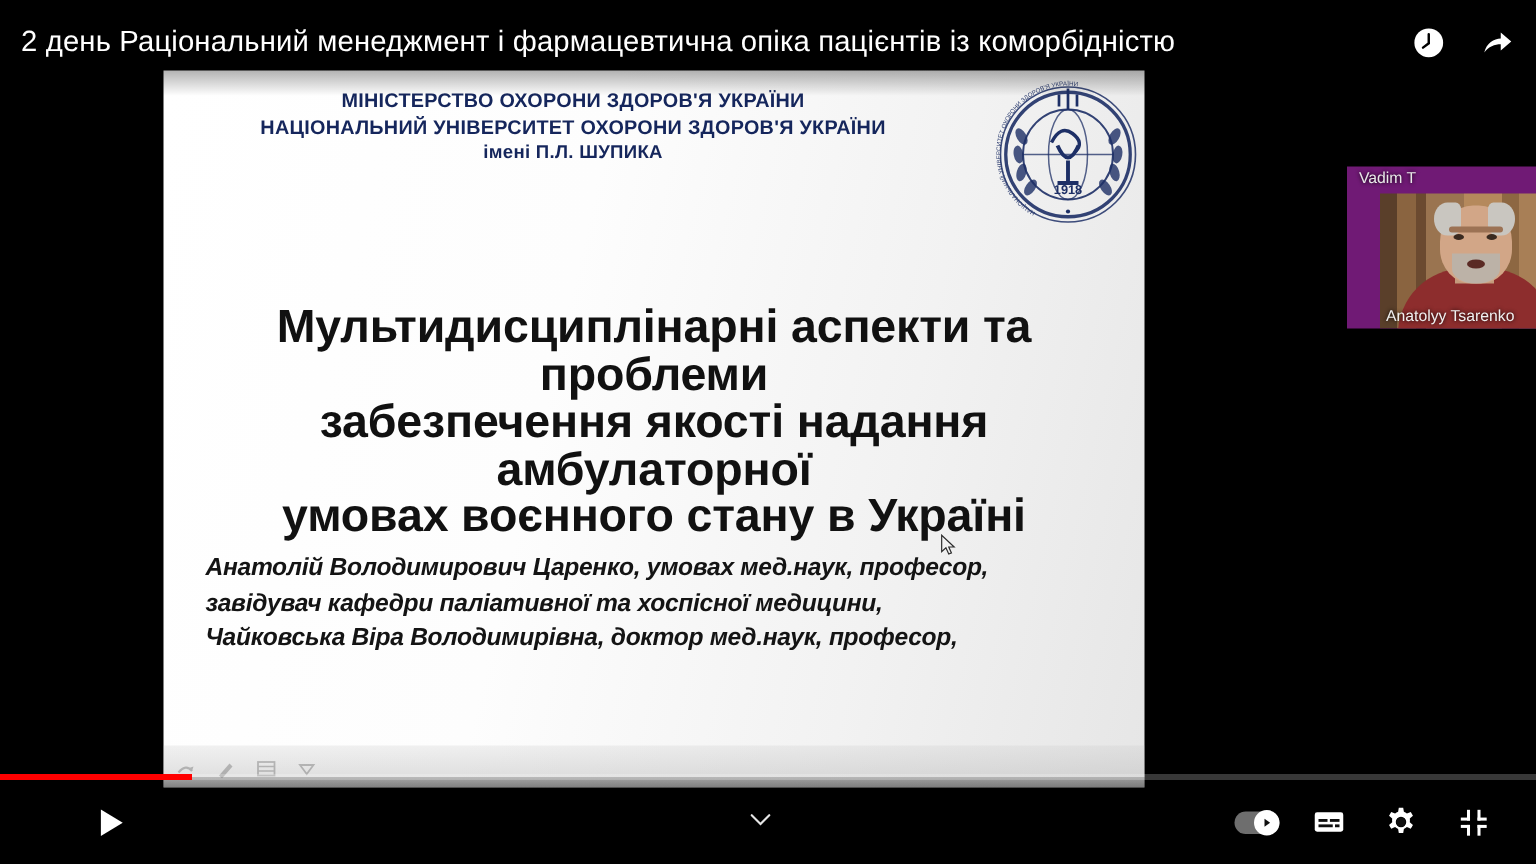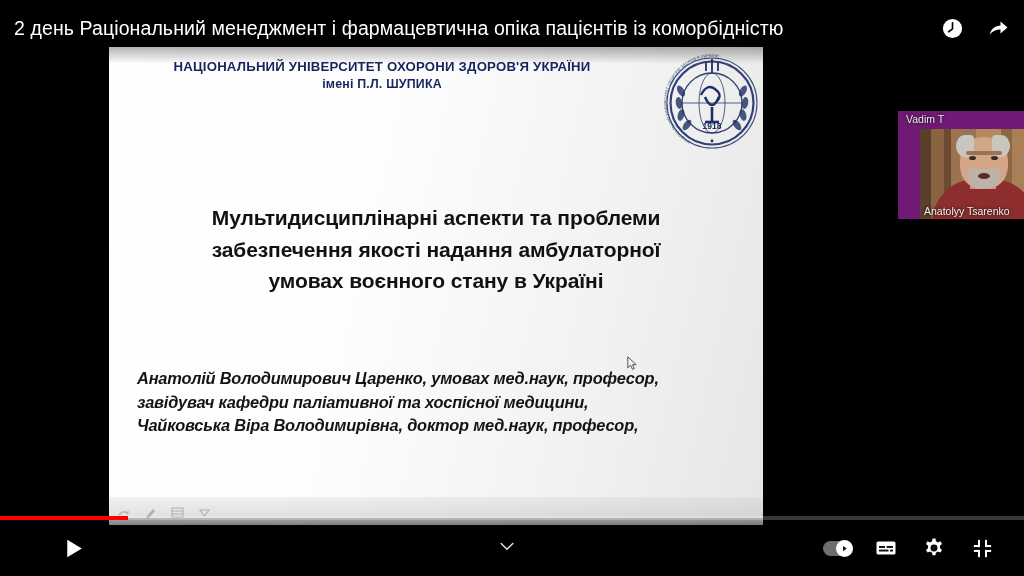--- a/index.html
+++ b/index.html
@@ -26,21 +26,21 @@
   #slide-inner{position:relative;width:100%;height:100%;}
 
   #slide-header{position:absolute;left:0;top:11px;width:546px;text-align:center;
                 color:#15265c;font-weight:bold;font-size:13.2px;line-height:17.6px;
                 letter-spacing:.2px;}
   #slide-header .l3{font-size:12.4px;}
 
   #emblem{position:absolute;left:552px;top:4px;width:102px;height:104px;}
 
   #slide-title{position:absolute;left:16px;top:155px;width:622px;text-align:center;
-               color:#111;font-weight:bold;font-size:21px;line-height:31.5px;
+               color:#111;font-weight:bold;font-size:31px;line-height:31.5px;
                letter-spacing:-.1px;}
 
   #slide-authors{position:absolute;left:28px;top:320px;width:600px;text-align:left;
                  color:#141414;font-weight:bold;font-style:italic;
                  font-size:16.4px;line-height:23.5px;letter-spacing:-.2px;}
 
   
   #ppt-strip{position:absolute;left:0;bottom:0;width:100%;height:28px;
              background:linear-gradient(to bottom,rgba(200,200,200,.25),rgba(188,188,188,.55));}
   #ppt-tools{position:absolute;left:8px;bottom:6px;display:flex;gap:14px;opacity:.28;}
@@ -100,20 +100,21 @@
 </style>
 </head>
 <body>
 
 <div id="stage">
 
   <div id="slide">
     <div id="slide-inner">
 
       <div id="slide-header">
+        <div class="l1">МІНІСТЕРСТВО ОХОРОНИ  ЗДОРОВ'Я УКРАЇНИ</div>
         <div class="l2">НАЦІОНАЛЬНИЙ  УНІВЕРСИТЕТ ОХОРОНИ  ЗДОРОВ'Я УКРАЇНИ</div>
         <div class="l3">імені П.Л. ШУПИКА</div>
       </div>
 
       <div id="emblem">
         <svg viewBox="0 0 102 104" width="102" height="104">
           <defs>
             <path id="ringpath" d="M51,96 A45,45 0 1,1 51.1,96" fill="none"></path>
           </defs>
           <circle cx="51" cy="52" r="45" fill="none" stroke="#1d2f66" stroke-width="1.1" opacity=".85"></circle>

